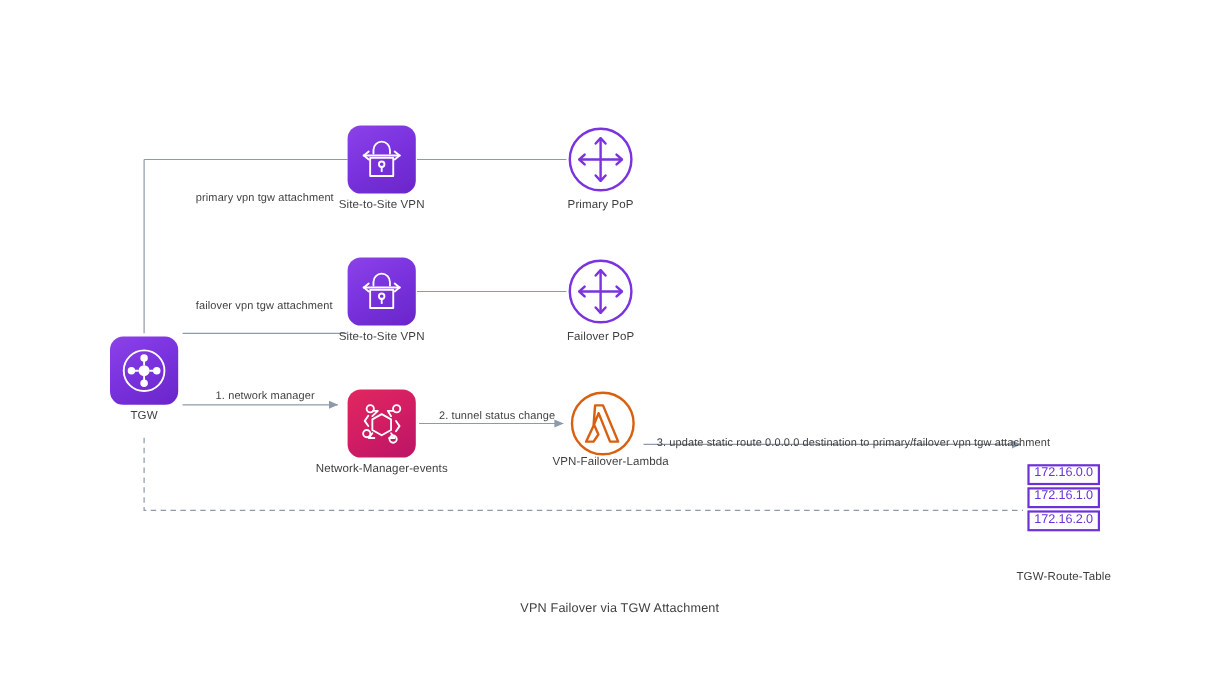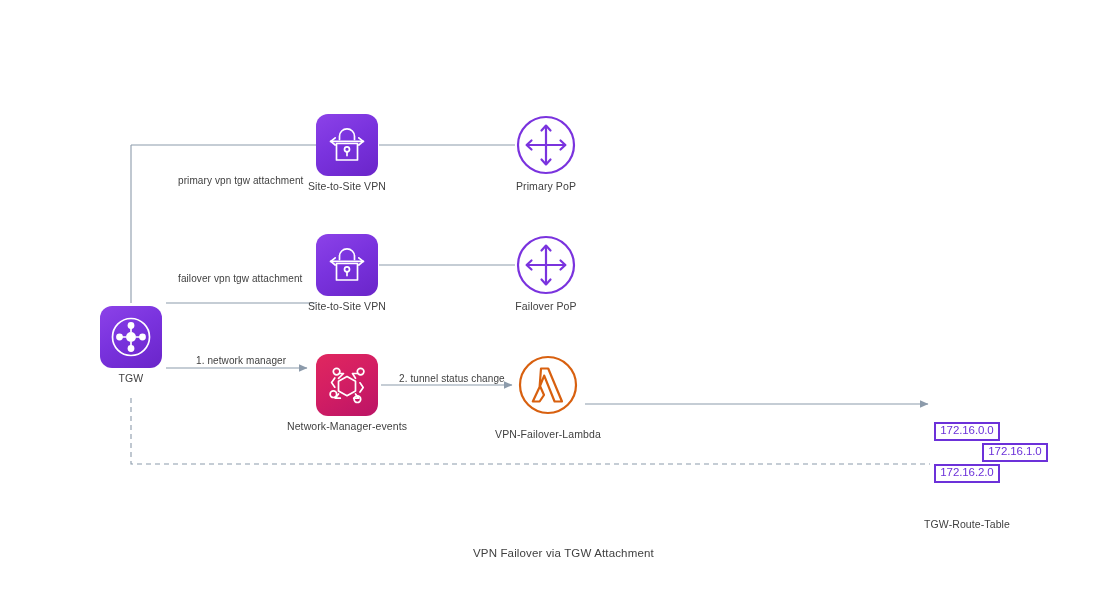--- a/index.html
+++ b/index.html
@@ -228,40 +228,41 @@
     <div class="caption" style="left:-29px;top:66px;width:120px;">Network-Manager-events</div>
   </div>
 
   <div class="node" style="left:517px;top:354px;">
     <div class="ring">
       <svg viewBox="0 0 62 62" xmlns="http://www.w3.org/2000/svg">
         <circle cx="31" cy="31" r="28" fill="none" stroke="#d8600f" stroke-width="2.2"></circle>
         <path d="M24.0,14.5 L31.2,14.5 L45.0,47.5 L37.6,47.5 L27.2,21.6 L23.0,32.0 L27.0,41.0 L22.6,47.5 L15.8,47.5 L22.6,33.0 Z" fill="none" stroke="#d8600f" stroke-width="2.2" stroke-linejoin="round"></path>
       </svg>
     </div>
-    <div class="caption" style="left:-29px;top:74px;width:120px;">VPN-Failover-Lambda</div>
+    <div class="caption" style="left:-29px;top:60px;width:120px;text-align:right;">VPN-Failover-Lambda</div>
   </div>
 
   <div class="node" style="left:934px;top:422px;">
     <div class="rt-box" style="left:0;top:0;">
       <span>172.16.0.0</span>
     </div>
-    <div class="rt-box" style="left:0;top:21px;margin-left:48px;">
+    <div class="rt-box" style="left:0;top:21px;">
       <span>172.16.1.0</span>
     </div>
     <div class="rt-box" style="left:0;top:42px;">
       <span>172.16.2.0</span>
     </div>
     <div class="caption" style="left:-25px;top:64px;width:116px;margin-top:32px;">TGW-Route-Table</div>
   </div>
 
   <div class="edge-label" style="left:178px;top:174px;">primary vpn tgw attachment</div>
 
   <div class="edge-label" style="left:178px;top:272px;">failover vpn tgw attachment</div>
 
   <div class="edge-label" style="left:196px;top:354px;">1. network manager</div>
 
   <div class="edge-label" style="left:399px;top:372px;">2. tunnel status change</div>
 
+  <div class="edge-label" style="left:597px;top:396px;">3. update static route 0.0.0.0 destination to primary/failover vpn tgw attachment</div>
 
   <div class="diagram-title" style="left:473px;top:499px;">VPN Failover via TGW Attachment</div>
 
 </div>
 
 </body></html>

